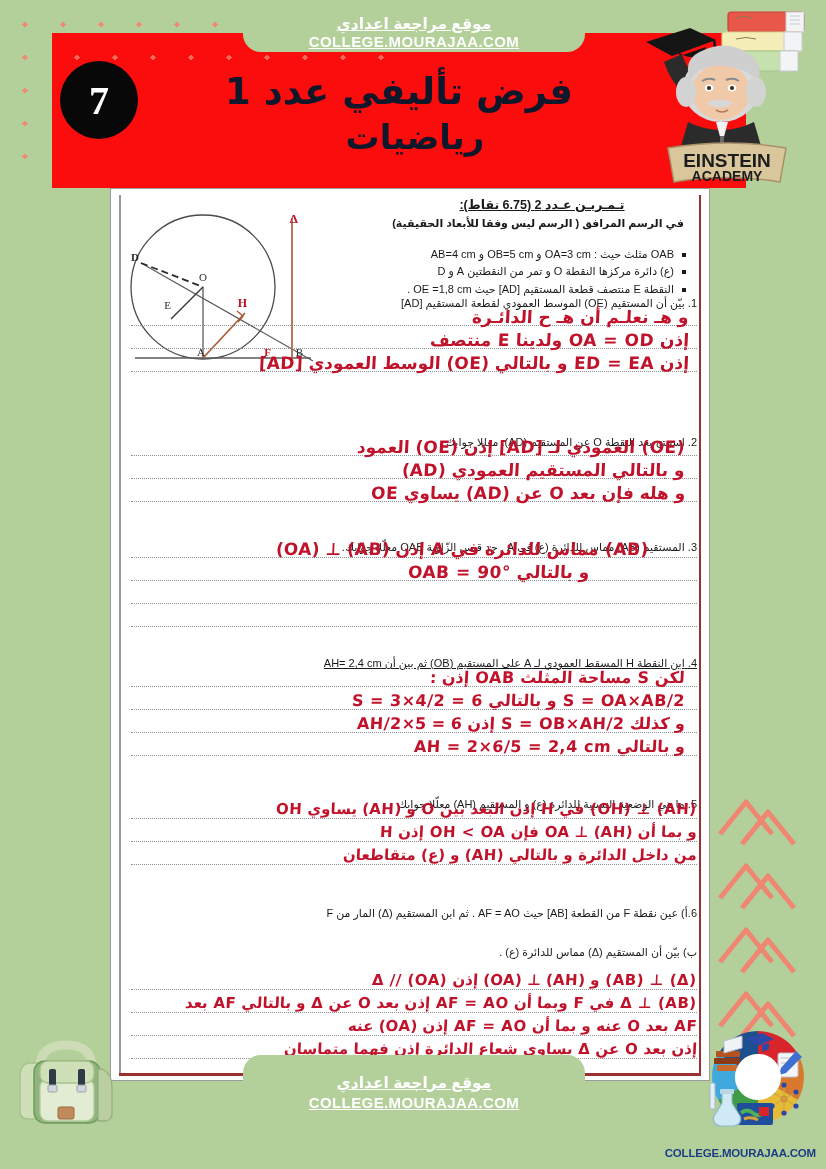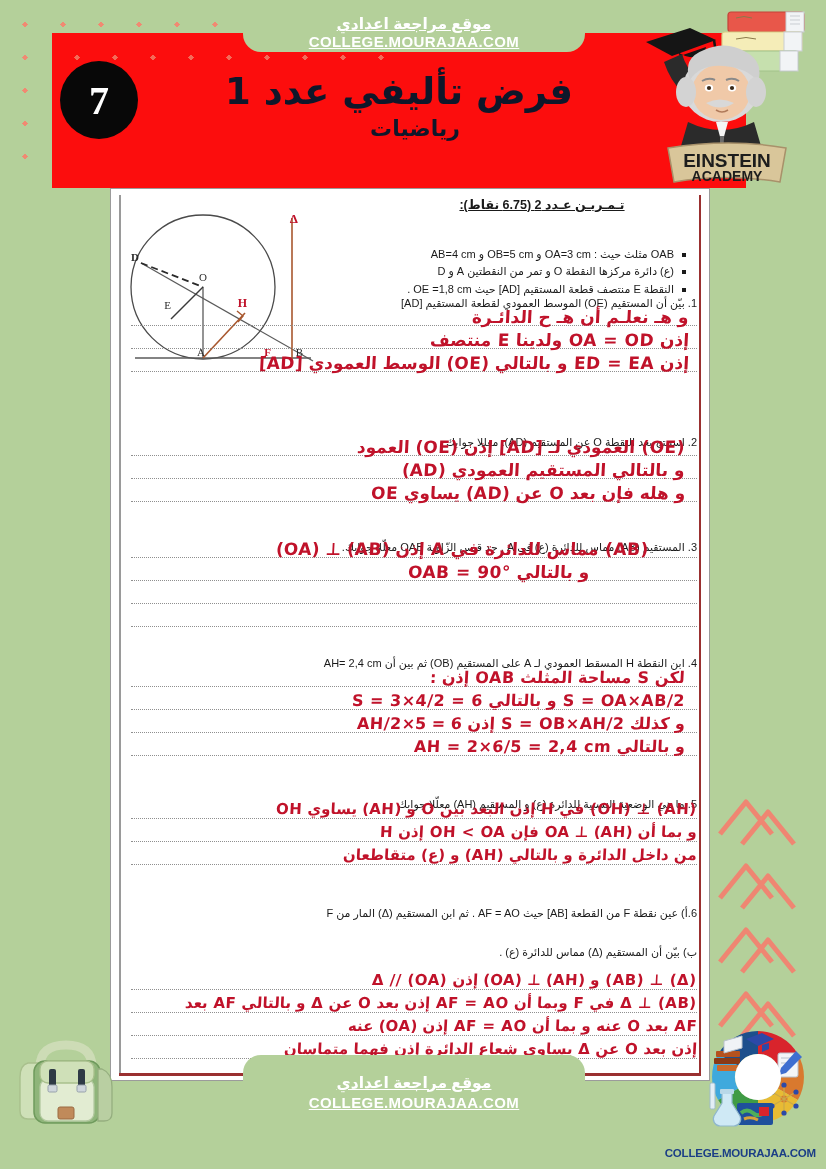--- a/index.html
+++ b/index.html
@@ -96,21 +96,21 @@
     position: absolute;
     left: 0; right: 0; top: 36px;
     text-align: center;
     color: #0f172a;
   }
   .banner-titles .t1 {
     font-size: 37px; font-weight: bold; line-height: 1.25;
     font-family: "DejaVu Sans", sans-serif;
   }
   .banner-titles .t2 {
-    font-size: 22px; font-weight: bold; line-height: 1.3;
+    font-size: 34px; font-weight: bold; line-height: 1.3;
     font-family: "DejaVu Sans", sans-serif;
     margin-left: 32px;
   }
 
   
   .einstein-wrap {
     position: absolute;
     right: 8px; top: 6px;
     width: 190px; height: 186px;
     z-index: 7;
@@ -367,20 +367,21 @@
         <text x="46" y="108" font-size="11" fill="#2b2b2b" font-family="Liberation Serif, serif">E</text>
         <text x="122" y="106" font-size="12" font-weight="bold" fill="#c0122a" font-family="Liberation Serif, serif">H</text>
         <text x="80" y="155" font-size="11" fill="#2b2b2b" font-family="Liberation Serif, serif">A</text>
         <text x="146" y="155" font-size="11" font-weight="bold" fill="#c0122a" font-family="Liberation Serif, serif">F</text>
         <text x="178" y="155" font-size="11" fill="#2b2b2b" font-family="Liberation Serif, serif">B</text>
         <text x="173" y="22" font-size="13" font-weight="bold" fill="#c0122a" font-family="Liberation Serif, serif">Δ</text>
       </svg>
     </div>
 
     <div class="ex-head">تـمـريـن عـدد 2      (6.75 نقاط):</div>
+    <div class="ex-sub">في الرسم المرافق ( الرسم ليس وفقا للأبعاد الحقيقية)</div>
 
     <ul class="bullets">
       <li>OAB مثلث حيث : OA=3 cm و OB=5 cm و AB=4 cm</li>
       <li>(ع) دائرة مركزها النقطة O و تمر من النقطتين A و D</li>
       <li>النقطة E منتصف قطعة المستقيم [AD] حيث OE =1,8 cm .</li>
     </ul>
 
     <div class="q" style="right:12px; top:108px;margin-left:40px;">
       <span>1.</span>
       <span>بيّن أن المستقيم (OE) الموسط العمودي لقطعة المستقيم [AD]</span>
@@ -407,21 +408,21 @@
       <span>3.</span>
       <span>المستقيم (AB) مماس للدائرة (ع) في A . جد قيس الزّاوية OAB معلّلا جوابك.</span>
     </div>
     <div class="rule" style="right:12px; top:368px; width:566px;"></div>
     <div class="rule" style="right:12px; top:391px; width:566px;"></div>
     <div class="rule" style="right:12px; top:414px; width:566px;"></div>
     <div class="rule" style="right:12px; top:437px; width:566px;"></div>
     <div class="hw" style="right:60px; top:350px; font-size:17px;">(AB) مماس للدائرة في A إذن (AB) ⊥ (OA)</div>
     <div class="hw" style="right:120px; top:373px; font-size:17px;">و بالتالي OAB = 90°</div>
 
-    <div class="q" style="right:12px; top:468px;">
+    <div class="q" style="right:12px; top:468px;text-decoration:underline;">
       <span>4.</span>
       <span>ابن النقطة H المسقط العمودي لـ A على المستقيم (OB) ثم بين أن AH= 2,4 cm</span>
     </div>
     <div class="rule" style="right:12px; top:497px; width:566px;"></div>
     <div class="rule" style="right:12px; top:520px; width:566px;"></div>
     <div class="rule" style="right:12px; top:543px; width:566px;"></div>
     <div class="rule" style="right:12px; top:566px; width:566px;"></div>
     <div class="hw" style="right:24px; top:479px; font-size:16px;">لكن S مساحة المثلث OAB إذن :</div>
     <div class="hw" style="right:24px; top:502px; font-size:16px;">S = OA×AB/2 و بالتالي S = 3×4/2 = 6</div>
     <div class="hw" style="right:24px; top:525px; font-size:16px;">و كذلك S = OB×AH/2 إذن 6 = 5×AH/2</div>

